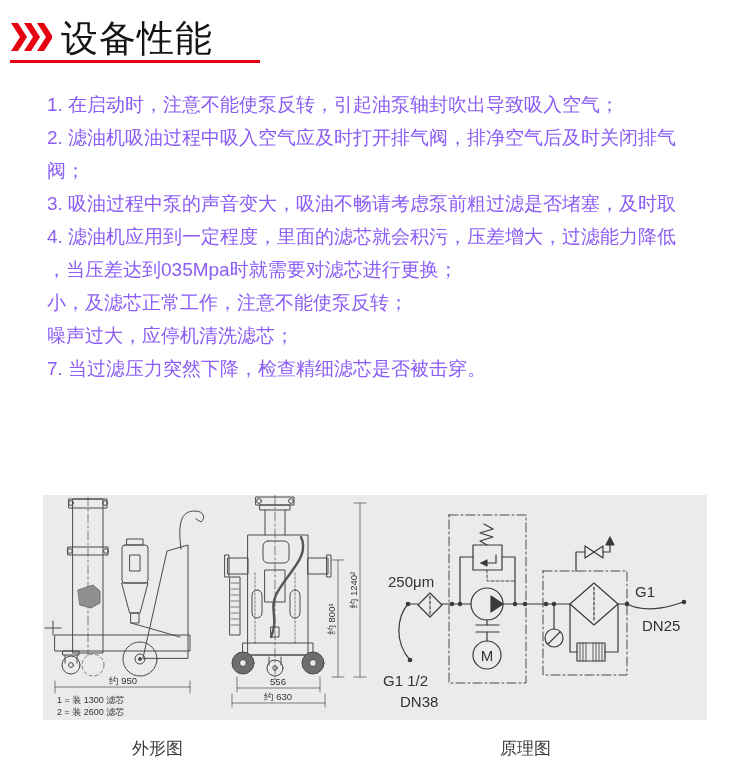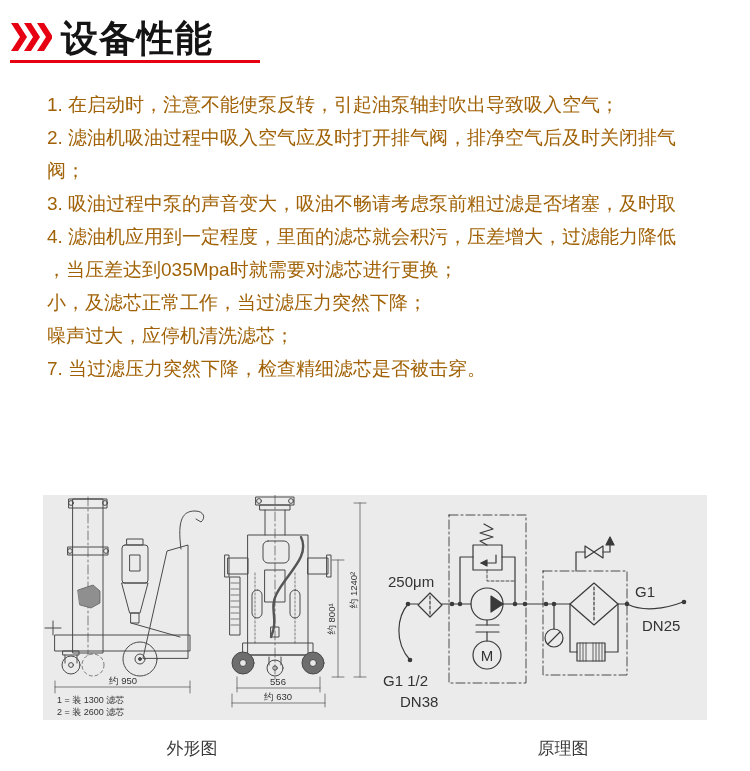--- a/index.html
+++ b/index.html
@@ -4,41 +4,41 @@
 <style>
   html,body { margin:0; padding:0; background:#fff; }
   .page {
     position:relative; width:750px; height:771px; background:#ffffff;
     font-family:"Liberation Sans", sans-serif; overflow:hidden;
   }
   
   .hdr-icon { position:absolute; left:10px; top:21px; }
   .hdr-title {
     position:absolute; left:61px; top:14px;
-    font-size:37px; font-weight:bold; color:#141414; letter-spacing:1px;
+    font-size:37px; font-weight:normal; color:#141414; letter-spacing:1px;
     white-space:nowrap;
   }
   .hdr-underline {
     position:absolute; left:10px; top:60px; width:250px; height:3px;
     background:#e60012;
   }
   
   .notes {
     position:absolute; left:47px; top:88px; width:680px;
-    font-size:19px; color:#a16207;
+    font-size:19px; color:#8b5cf6;
   }
   .notes .line { height:33px; line-height:33px; white-space:nowrap; }
   
   .panel {
     position:absolute; left:43px; top:495px; width:664px; height:225px;
     background:#ebebeb;
   }
   .caption {
     position:absolute; top:737px; font-size:17px; color:#3a3a3a;
-    text-align:center; white-space:nowrap;
+    white-space:nowrap;
   }
   .cap-outline { left:132px; width:120px; }
   .cap-schematic { left:500px; width:126px; }
   svg text { font-family:"Liberation Sans", sans-serif; fill:#333; }
 </style>
 </head>
 <body>
 
 <div class="page">
 
@@ -61,21 +61,21 @@
       <div class="line">阀；</div>
     </div>
     <div>
       <div class="line">3. 吸油过程中泵的声音变大，吸油不畅请考虑泵前粗过滤是否堵塞，及时取</div>
     </div>
     <div>
       <div class="line">4. 滤油机应用到一定程度，里面的滤芯就会积污，压差增大，过滤能力降低</div>
       <div class="line">，当压差达到035Mpa时就需要对滤芯进行更换；</div>
     </div>
     <div>
-      <div class="line">小，及滤芯正常工作，当过滤压力突然下降；</div>
+      <div class="line">小，及滤芯正常工作，注意不能使泵反转；</div>
     </div>
     <div>
       <div class="line">噪声过大，应停机清洗滤芯；</div>
     </div>
     <div>
       <div class="line">7. 当过滤压力突然下降，检查精细滤芯是否被击穿。</div>
     </div>
   </div>
 
   <div class="panel">

